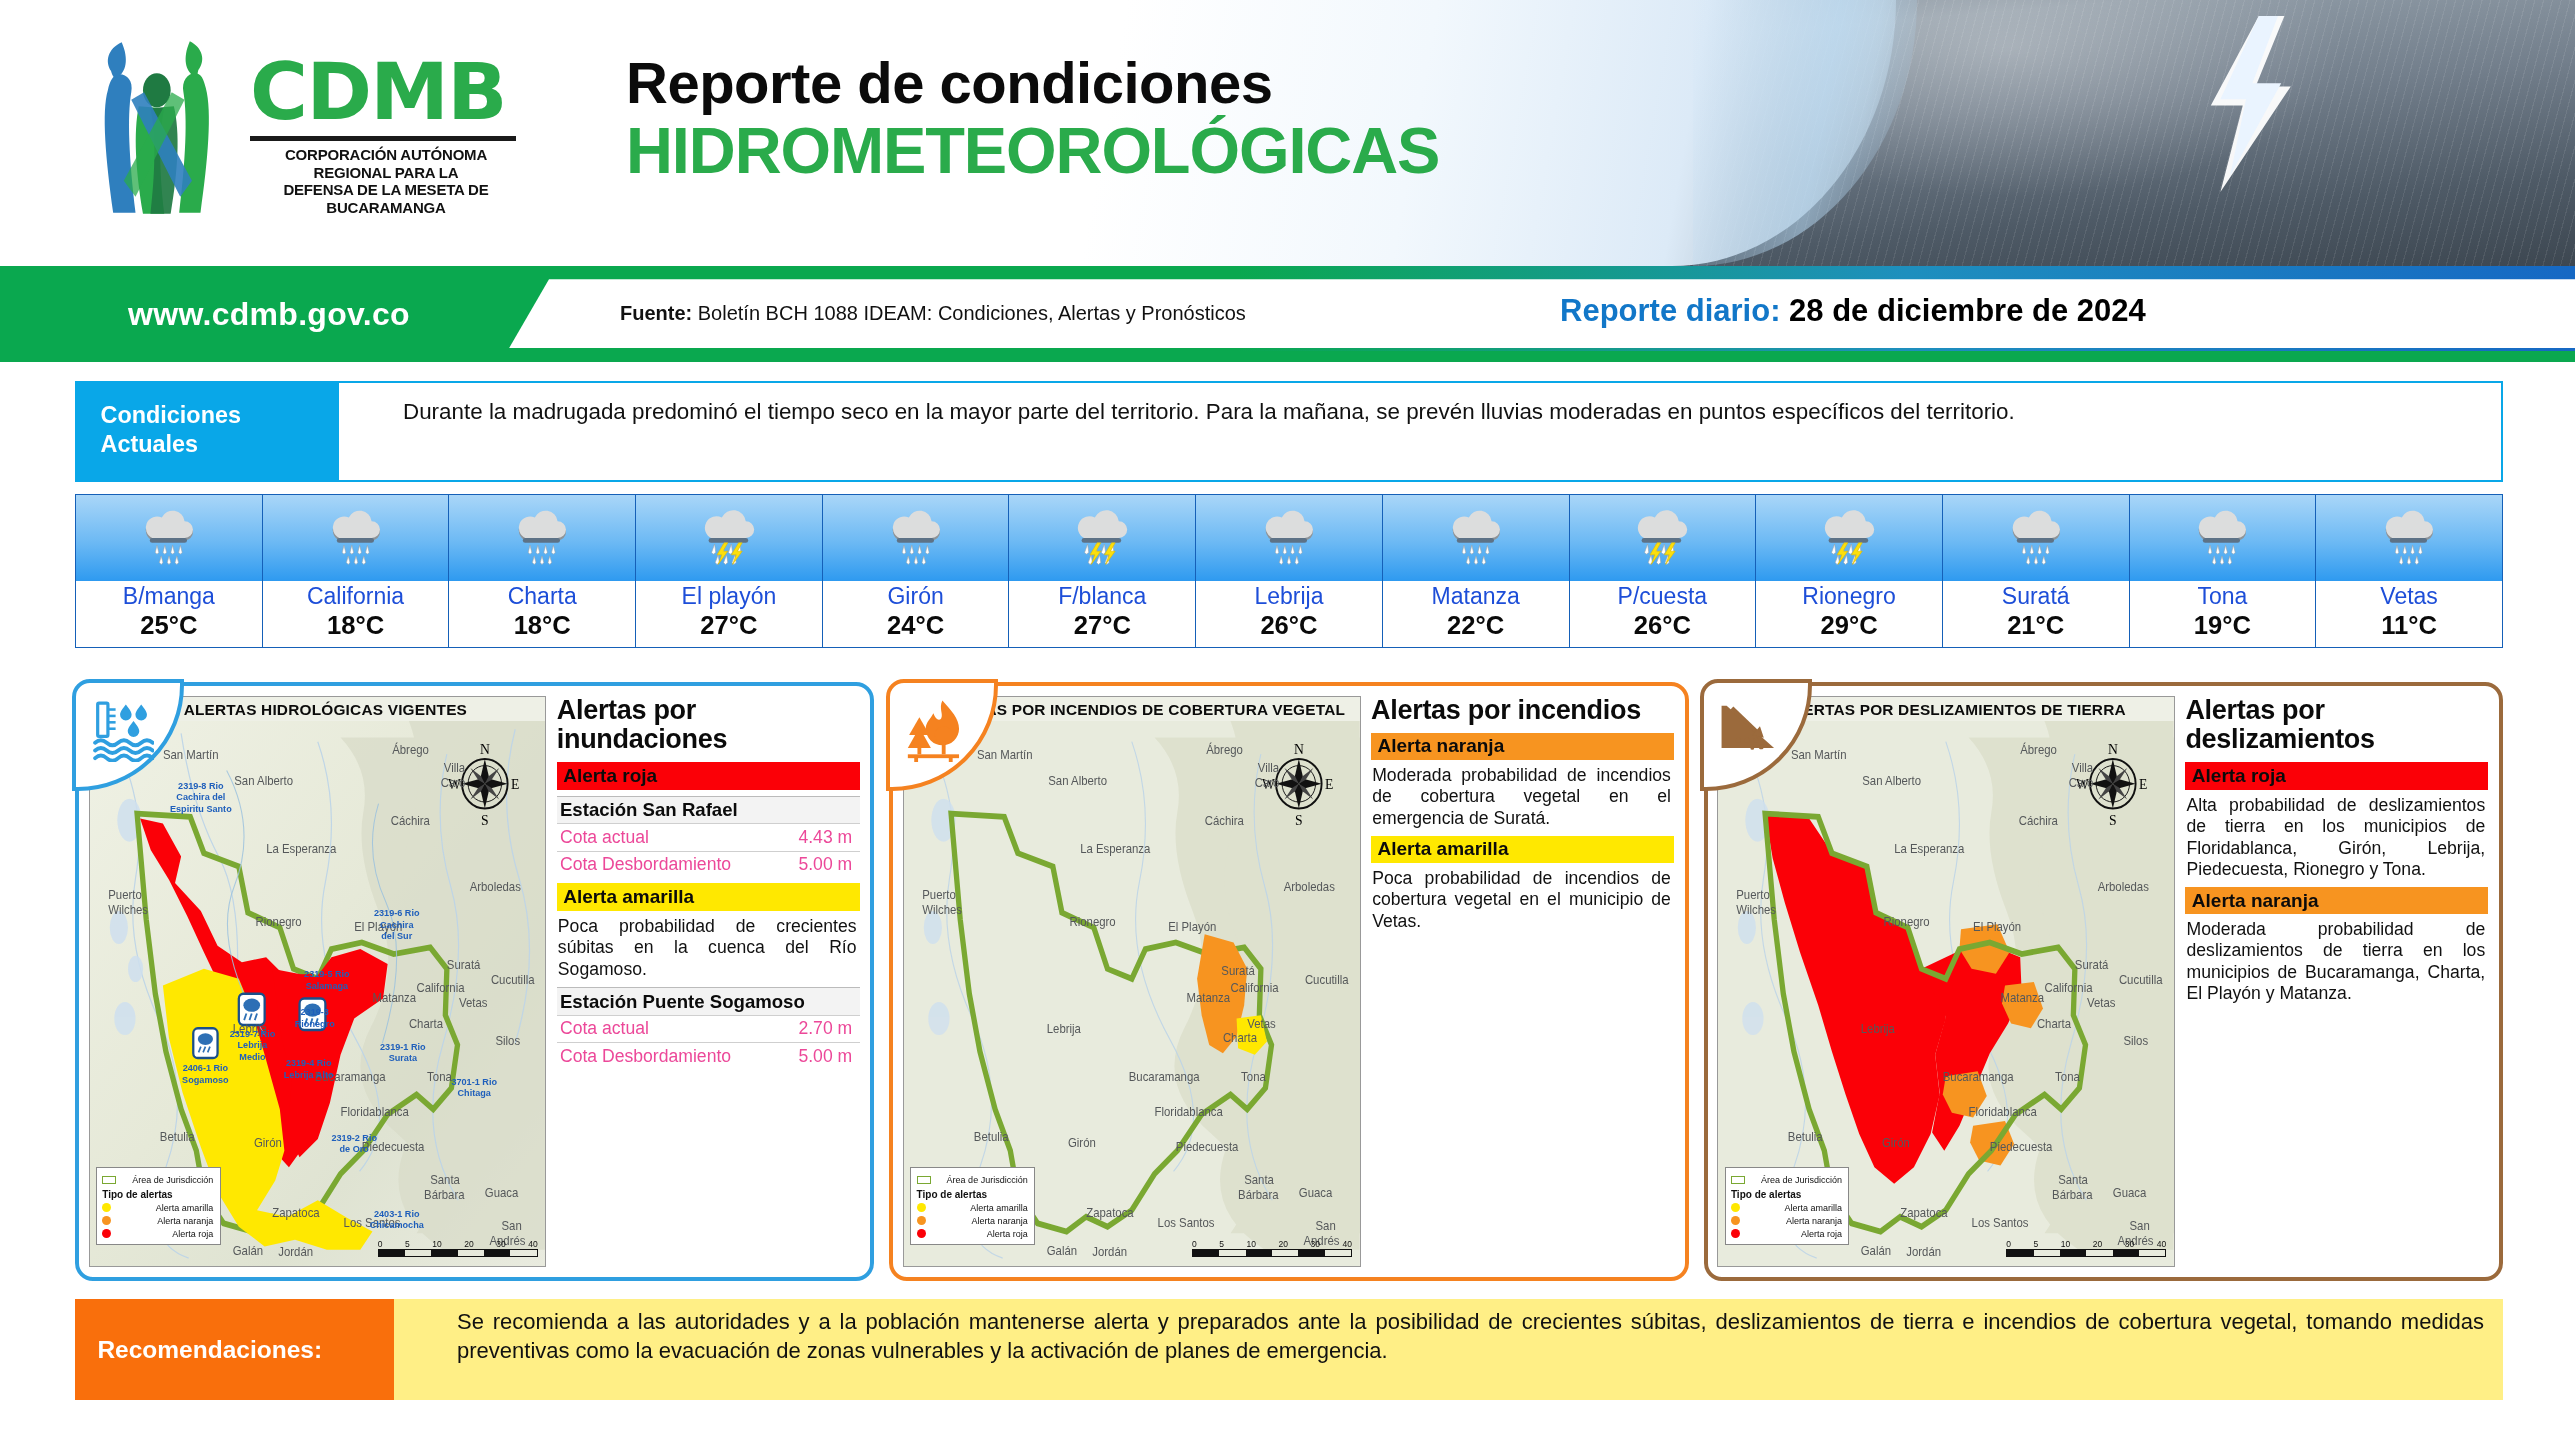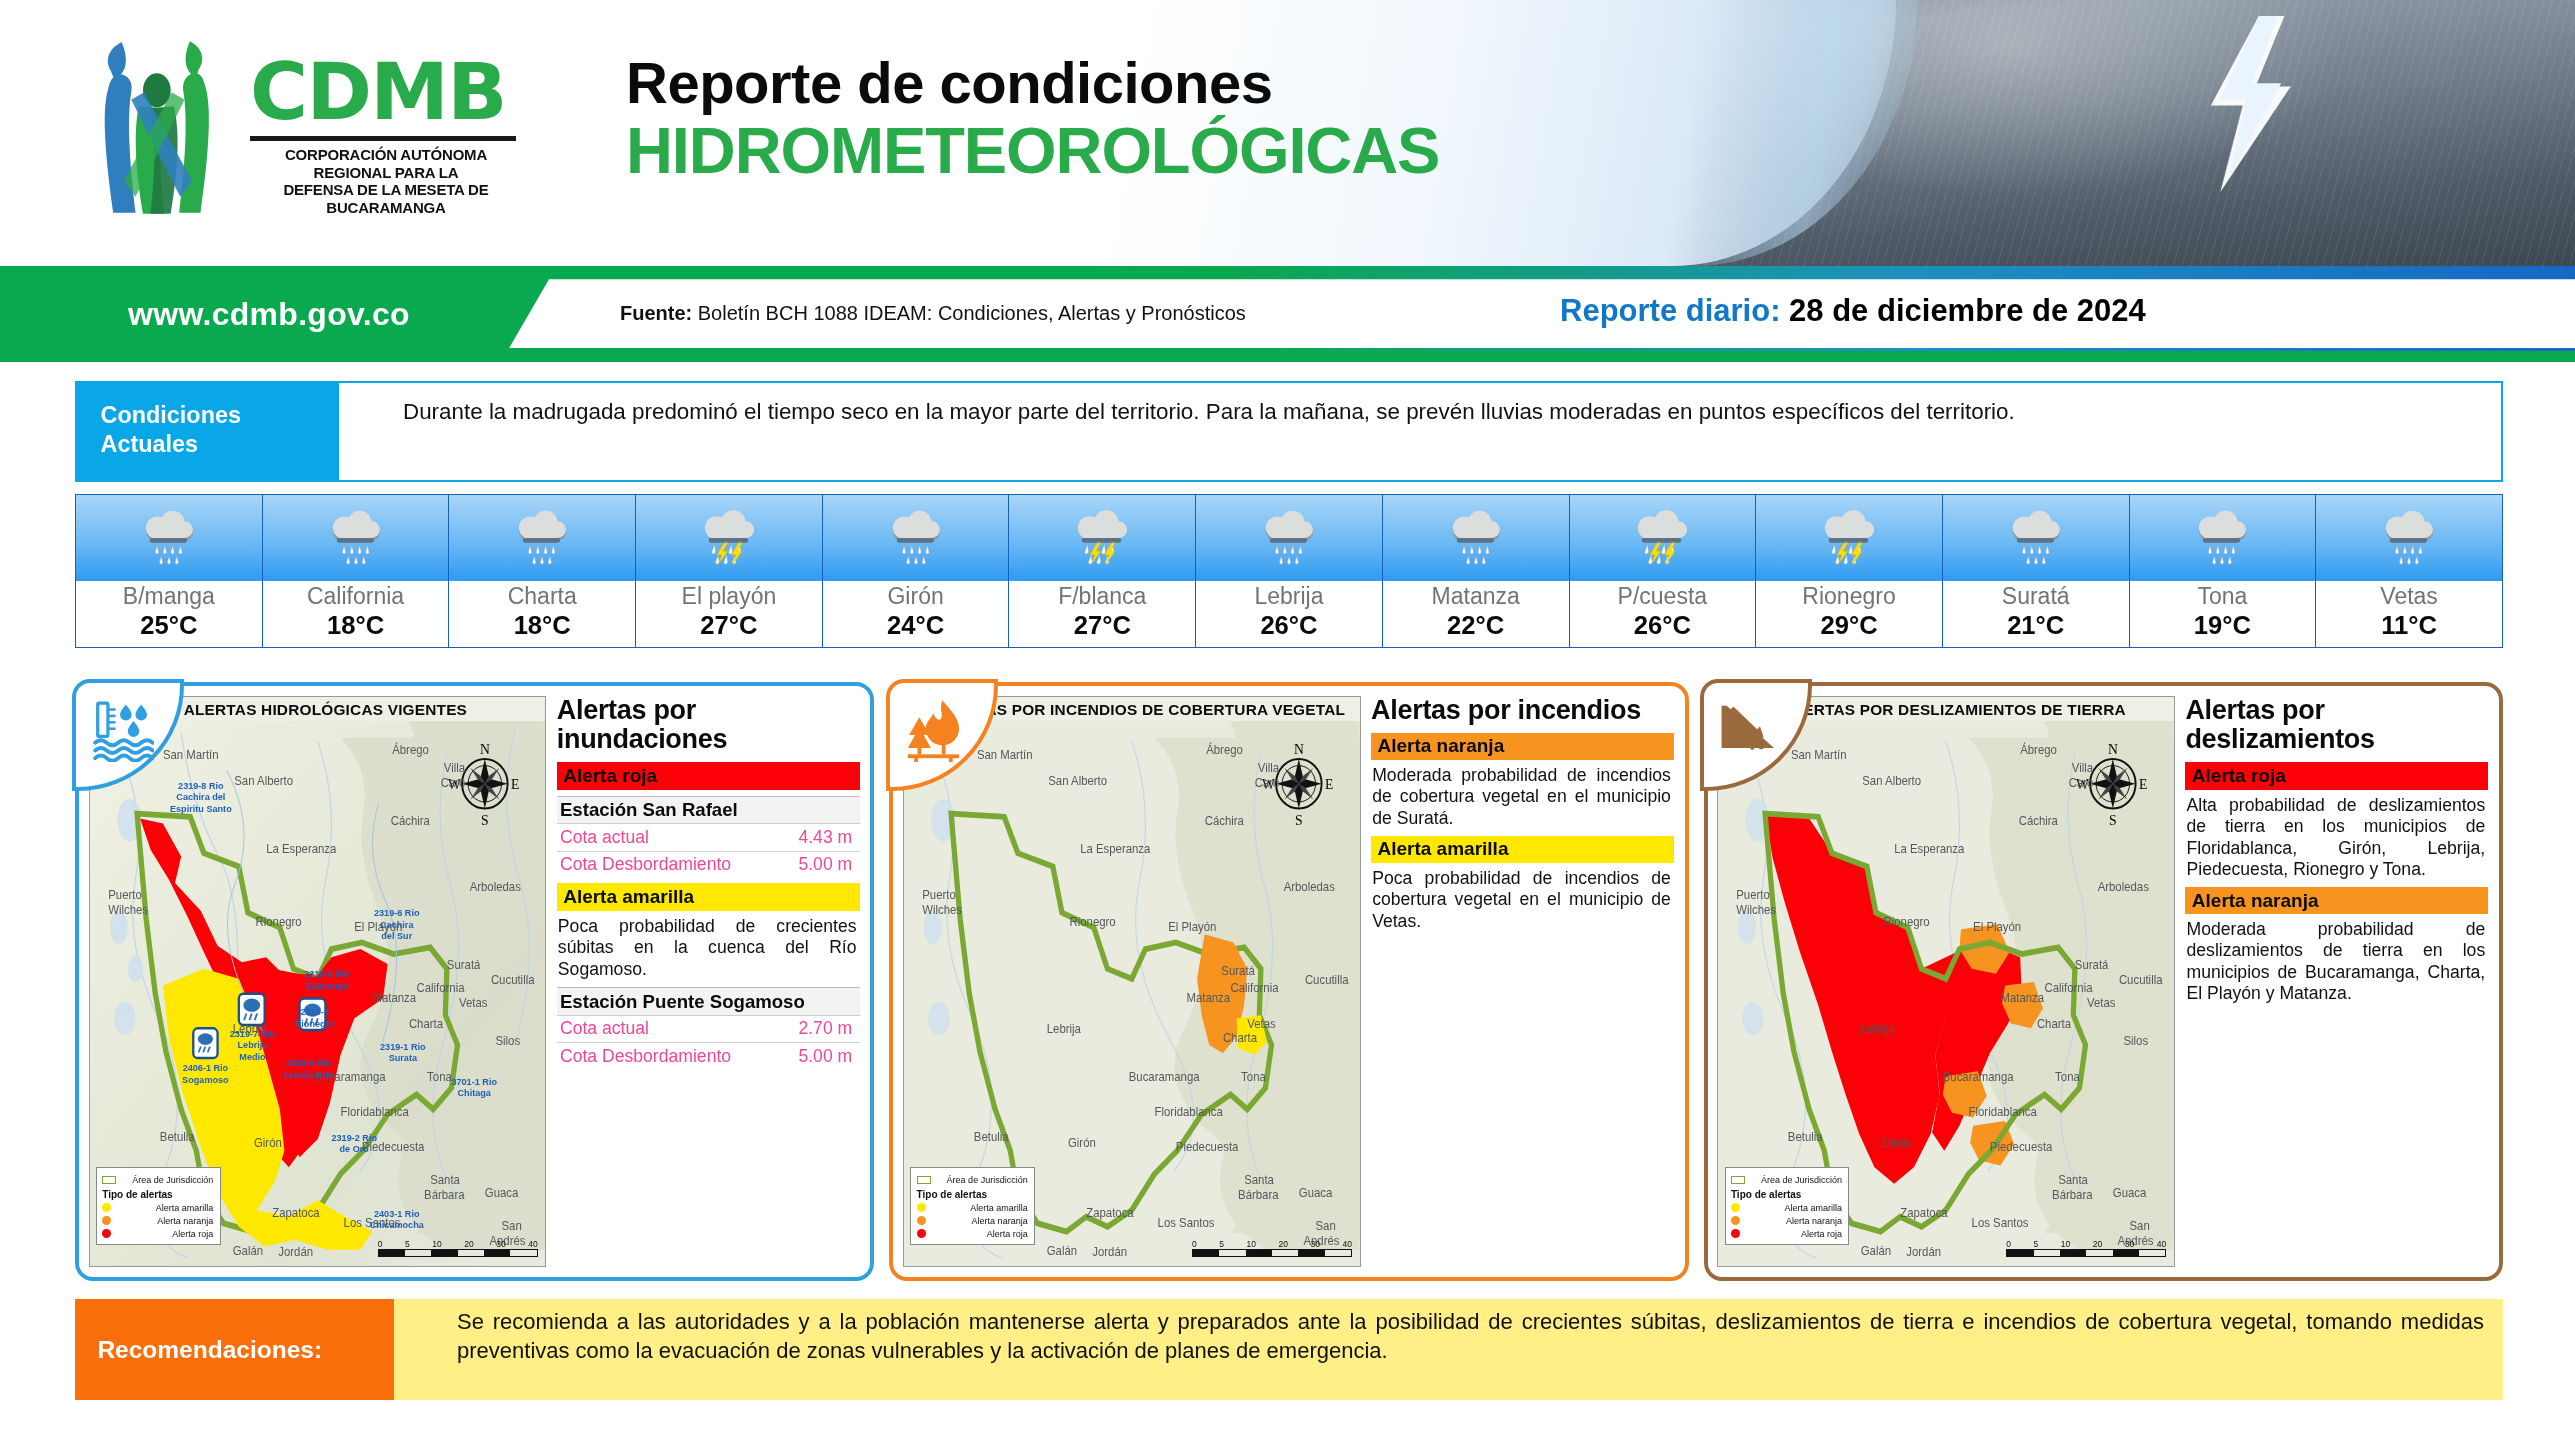--- a/index.html
+++ b/index.html
@@ -124,21 +124,21 @@
     flex: 1 1 0; display: flex; flex-direction: column; align-items: center;
     border-right: 1.6px solid #1560b8; position: relative;
   }
   .wcell:last-child { border-right: none; }
   .wicon-box {
     width: 100%; height: 86px;
     background: linear-gradient(180deg, #a9d6f8 0%, #6cb9f4 55%, #2e9af0 100%);
     display: flex; align-items: center; justify-content: center;
   }
   .wicon { width: 60px; height: 58px; display: block; }
-  .wname { font-size: 23px; color: #737373; margin-top: 4.3px; line-height: 1; }
+  .wname { font-size: 23px; color: #1d4ed8; margin-top: 4.3px; line-height: 1; }
   .wtemp { font-size: 25.6px; font-weight: 700; color: #0a0a0a; margin-top: 4.3px; line-height: 1; }
 
   
   .panels {
     position: absolute; left: 75px; top: 682px; width: 2428px; height: 599px;
     display: flex; gap: 15px;
   }
   .panel {
     flex: 1 1 0; position: relative; background: #fff;
     border: 4.8px solid #2f9fe0; border-radius: 18px;
@@ -947,21 +947,21 @@
             <i></i>
             <i></i>
           </div>
         <span class="msc-km">Km</span>
       </div>
     </div>
 
     <div class="panel-text">
       <div class="panel-heading">Alertas por incendios</div>
       <div class="alert-bar naranja">Alerta naranja</div>
-      <div class="alert-desc">Moderada probabilidad de incendios de cobertura vegetal en el municipio de Suratá.</div>
+      <div class="alert-desc">Moderada probabilidad de incendios de cobertura vegetal en el emergencia de Suratá.</div>
       <div class="alert-bar amarilla">Alerta amarilla</div>
       <div class="alert-desc">Poca probabilidad de incendios de cobertura vegetal en el municipio de Vetas.</div>
     </div>
   </div>
 
   <div class="panel slide">
     <div class="panel-badge">
       <svg class="badge-ico" viewBox="0 0 100 100">
         <path d="M4 12 L4 78 L86 78 L12 12 Z" fill="#9b6a3c"></path>
         <path d="M20 16 L62 56" stroke="#9b6a3c" stroke-width="7" fill="none"></path>

